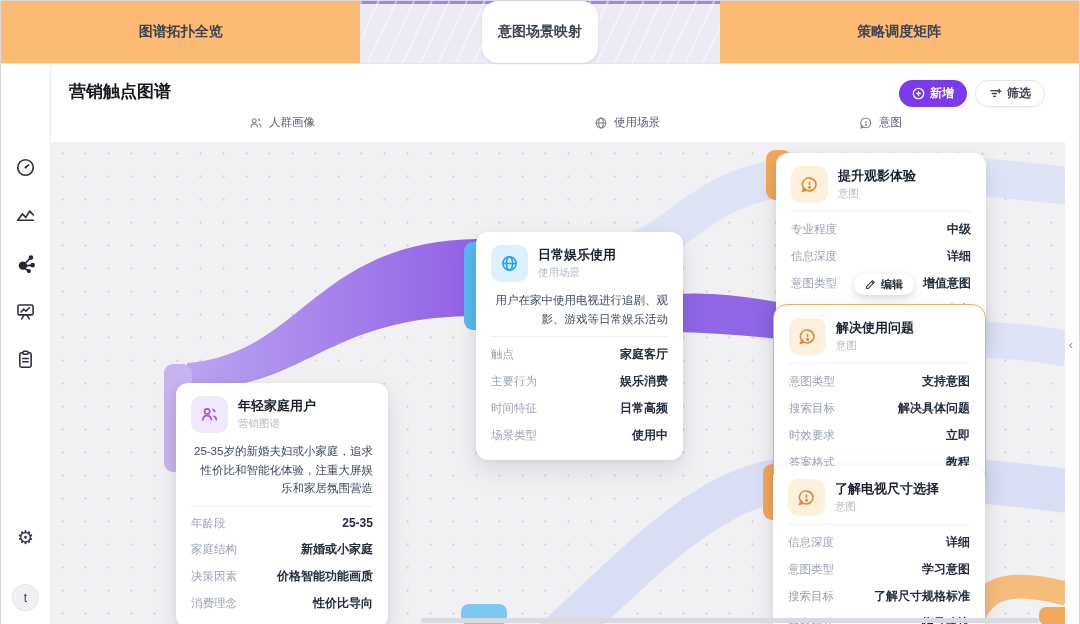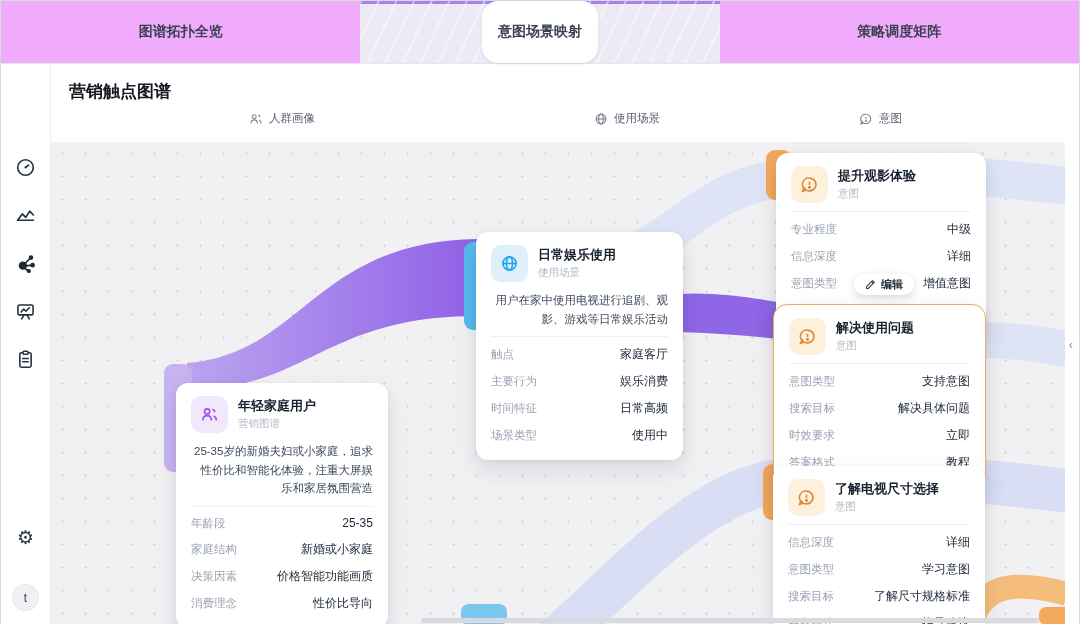--- a/index.html
+++ b/index.html
@@ -1,17 +1,17 @@
 <!DOCTYPE html>
 <html><head>
 <meta charset="utf-8">
 <style>
   html,body{margin:0;padding:0;}
   body{width:1080px;height:624px;overflow:hidden;font-family:"Liberation Sans","DejaVu Sans",sans-serif;background:#fff;}
-  .app{position:relative;width:1080px;height:624px;border:1px solid #d9d9de;box-sizing:border-box;background:#f0abfc;}
+  .app{position:relative;width:1080px;height:624px;border:1px solid #d9d9de;box-sizing:border-box;background:#fdba74;}
 
   
   .tabbar{display:flex;height:62px;border-bottom:1px solid #e6e6ea;}
   .tab{flex:1;display:flex;align-items:center;justify-content:center;font-size:14px;font-weight:bold;color:#3c4252;cursor:pointer;position:relative;}
   .tab.active{background:#edeaf6;}
   .tab.active::before{content:"";position:absolute;top:0;left:0;right:0;height:3px;background:#a583ee;}
   .tab.active::after{content:"";position:absolute;inset:0;background:repeating-linear-gradient(115deg,rgba(255,255,255,.45) 0 2px,transparent 2px 16px);}
   .tab.active .tab-label{background:#fff;padding:22px 16px;border-radius:16px;box-shadow:0 1px 3px rgba(30,30,60,.10);position:relative;z-index:1;}
 
   
@@ -44,21 +44,21 @@
   .card-icon{width:37px;height:37px;border-radius:10px;display:flex;align-items:center;justify-content:center;flex:0 0 auto;}
   .ic-purple{background:#f1e8fc;color:#a253e8;}
   .ic-blue{background:#dff0fd;color:#2ba3e8;}
   .ic-orange{background:#fdf0dc;color:#e08a3a;}
   .card-title{font-size:13px;font-weight:bold;color:#16202e;line-height:1.2;}
   .card-sub{font-size:10.5px;color:#b3bac6;margin-top:3px;}
   .card-desc{font-size:11.5px;color:#3d4a5c;line-height:1.62;margin:9px 0 4px;text-align:right;}
   .divider{height:1px;background:#eef0f3;margin:8px 0 4px;}
   .frow{display:flex;justify-content:space-between;align-items:baseline;padding:5px 0;gap:10px;}
   .frow .lab{font-size:11.5px;color:#9aa3b2;white-space:nowrap;}
-  .frow .val{font-size:12px;color:#222d3d;font-weight:normal;text-align:right;}
+  .frow .val{font-size:12px;color:#222d3d;font-weight:bold;text-align:right;}
 
   .edit-pill{position:absolute;display:flex;align-items:center;gap:5px;background:#fff;border-radius:13px;height:21px;padding:0 11px;font-size:11px;font-weight:bold;color:#2b3442;box-shadow:0 3px 9px rgba(20,24,40,.16);cursor:pointer;z-index:6;}
 
   .gutter{width:16px;background:#fff;display:flex;align-items:center;justify-content:center;}
   .collapse-handle{font-size:13px;color:#8a8f99;cursor:pointer;line-height:1;padding:6px 2px;}
 
   .hscroll{position:absolute;left:370px;bottom:2px;width:618px;height:5px;border-radius:3px;background:#d9d9df;cursor:pointer;z-index:8;}
 </style>
 </head>
 <body>
@@ -122,20 +122,40 @@
       </div>
       <div class="side-bottom">
         <div class="side-icon gear">⚙</div>
         <div class="avatar">t</div>
       </div>
     </div>
 
     <div class="main">
       <div class="main-header">
         <div class="page-title">营销触点图谱</div>
+        <div class="actions">
+          <div class="btn primary">
+            <svg width="13" height="13" viewBox="0 0 14 14" fill="none" stroke="#fff" stroke-width="1.4">
+                <circle cx="7" cy="7" r="5.6"></circle>
+                <line x1="7" y1="4.4" x2="7" y2="9.6"></line>
+                <line x1="4.4" y1="7" x2="9.6" y2="7"></line>
+              </svg>
+            <span>新增</span>
+          </div>
+          <div class="btn ghost">
+            <svg width="13" height="13" viewBox="0 0 14 14" fill="none" stroke="#3c4252" stroke-width="1.4" stroke-linecap="round">
+                <line x1="2" y1="4" x2="9" y2="4"></line>
+                <line x1="3.5" y1="7" x2="8" y2="7"></line>
+                <line x1="5" y1="10" x2="7" y2="10"></line>
+                <line x1="11" y1="2.5" x2="11" y2="6.5"></line>
+                <line x1="9" y1="4.5" x2="13" y2="4.5"></line>
+              </svg>
+            <span>筛选</span>
+          </div>
+        </div>
       </div>
 
       <div class="col-headers">
         <div class="colh" style="left:198px">
           <svg width="14" height="14" viewBox="0 0 16 16" fill="none" stroke="#565f6e" stroke-width="1.3">
               <circle cx="6" cy="5.4" r="2.2"></circle>
               <path d="M2.4 13 C2.4 10.4 4 9 6 9 C8 9 9.6 10.4 9.6 13"></path>
               <path d="M10.4 3.6 C11.6 3.8 12.4 4.8 12.4 6"></path>
               <path d="M11.4 9.2 C13 9.7 13.8 11 13.8 13"></path>
             </svg>

